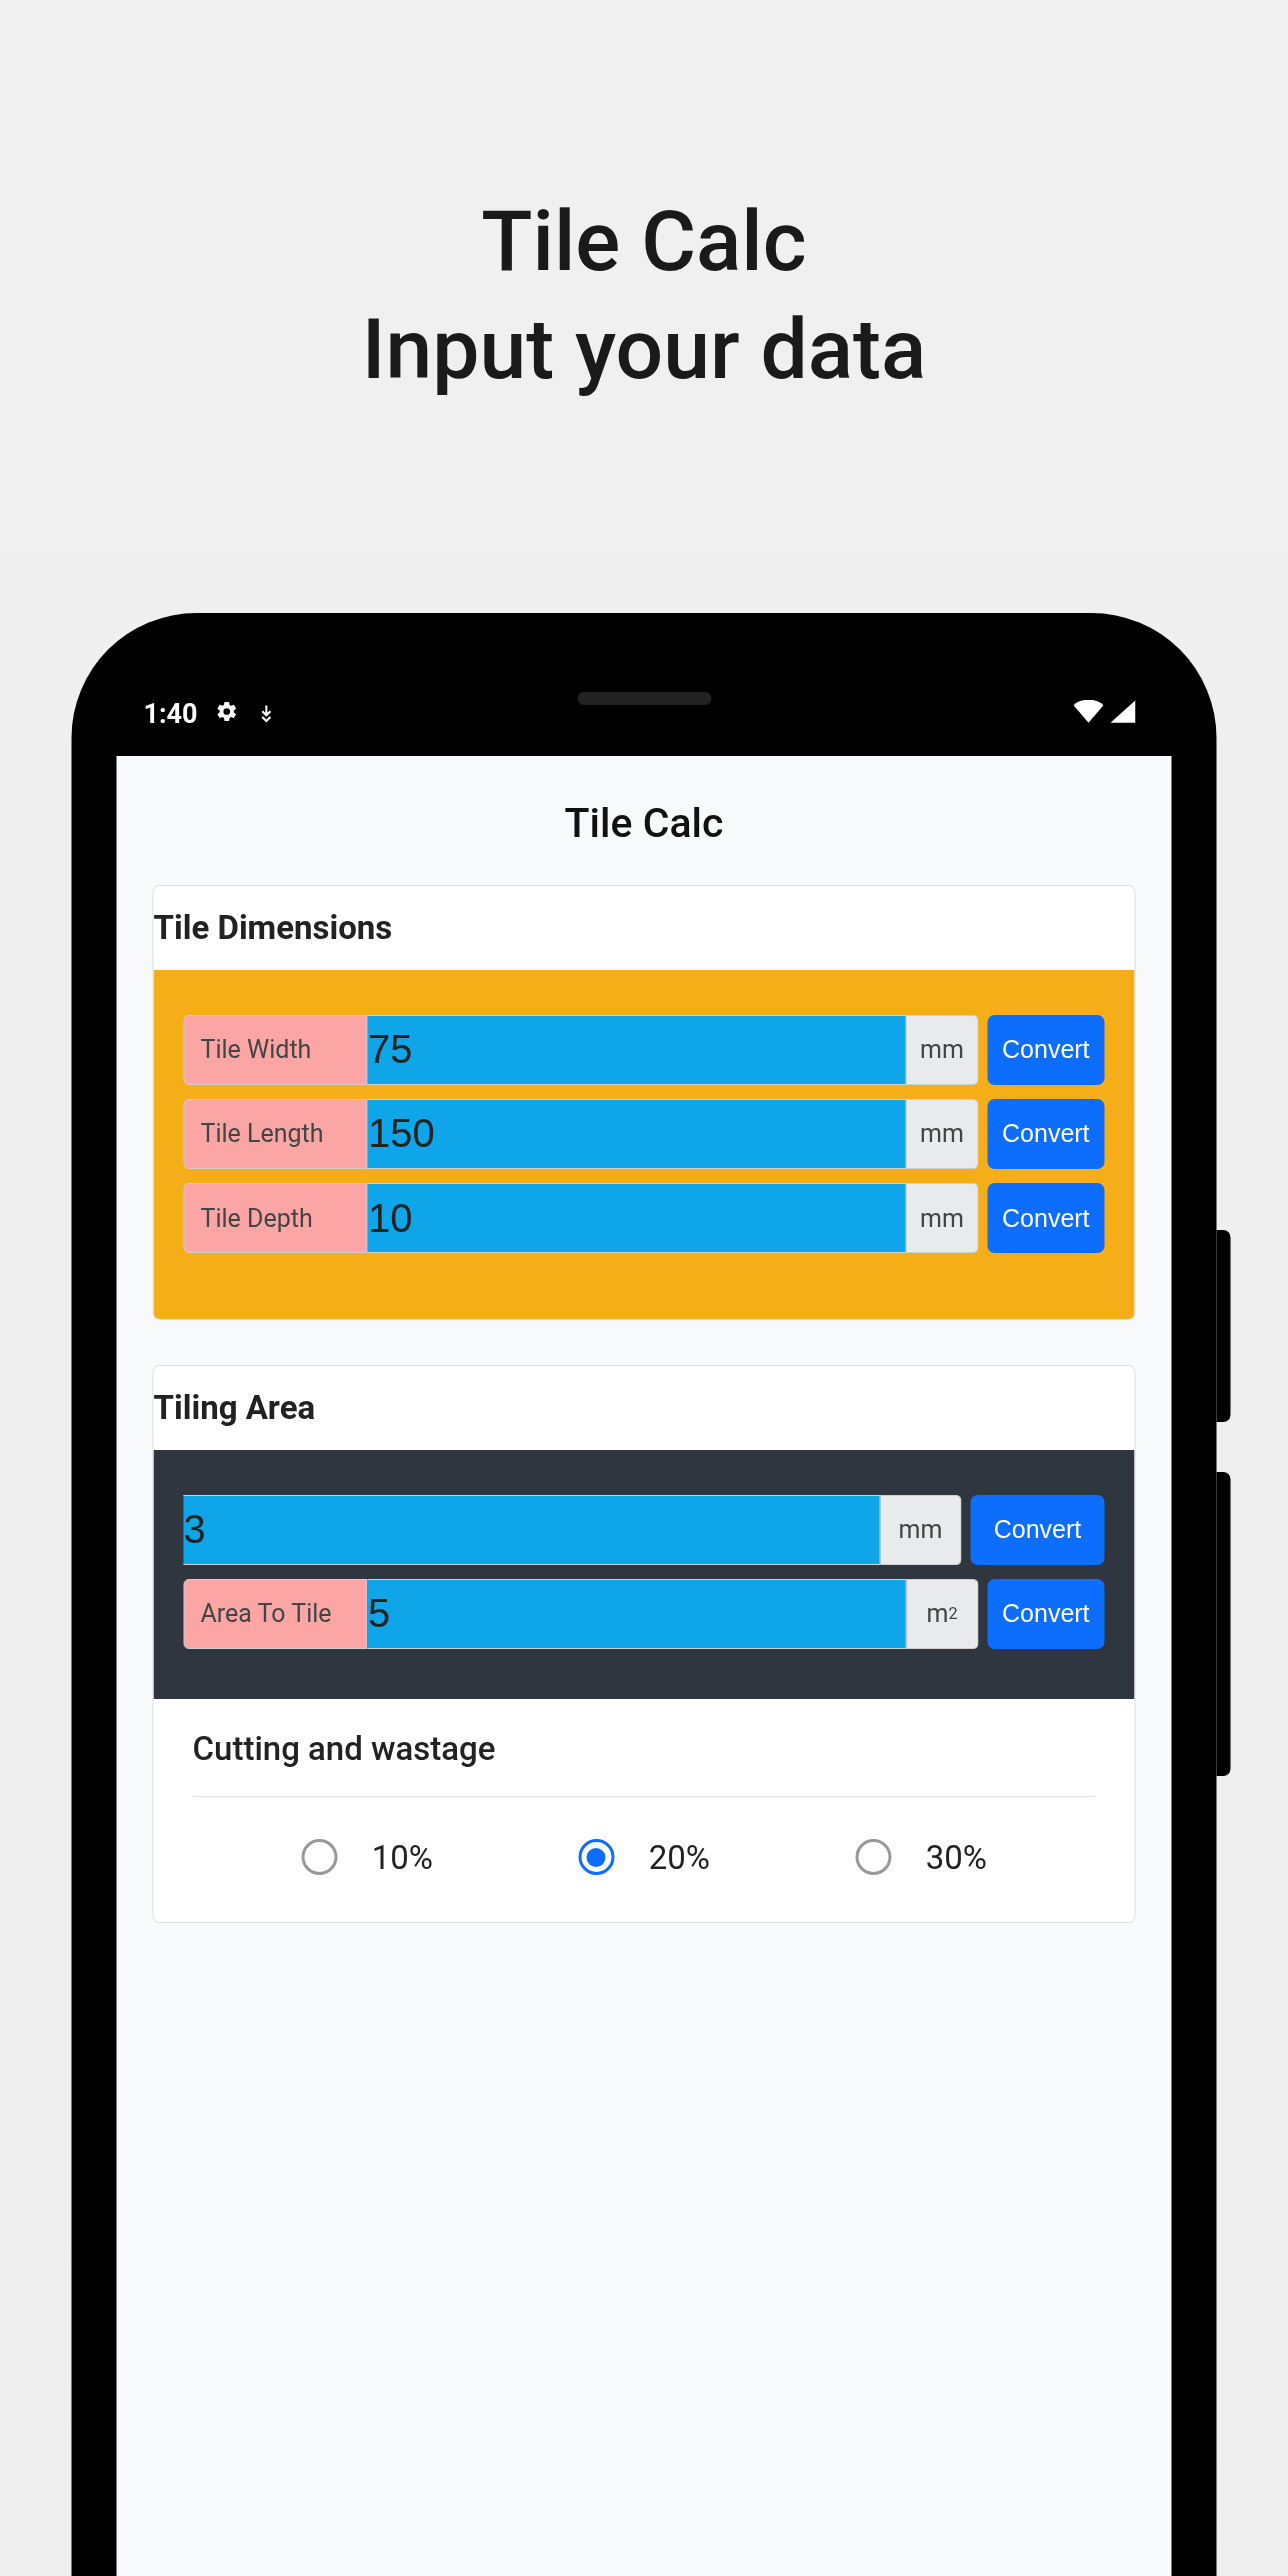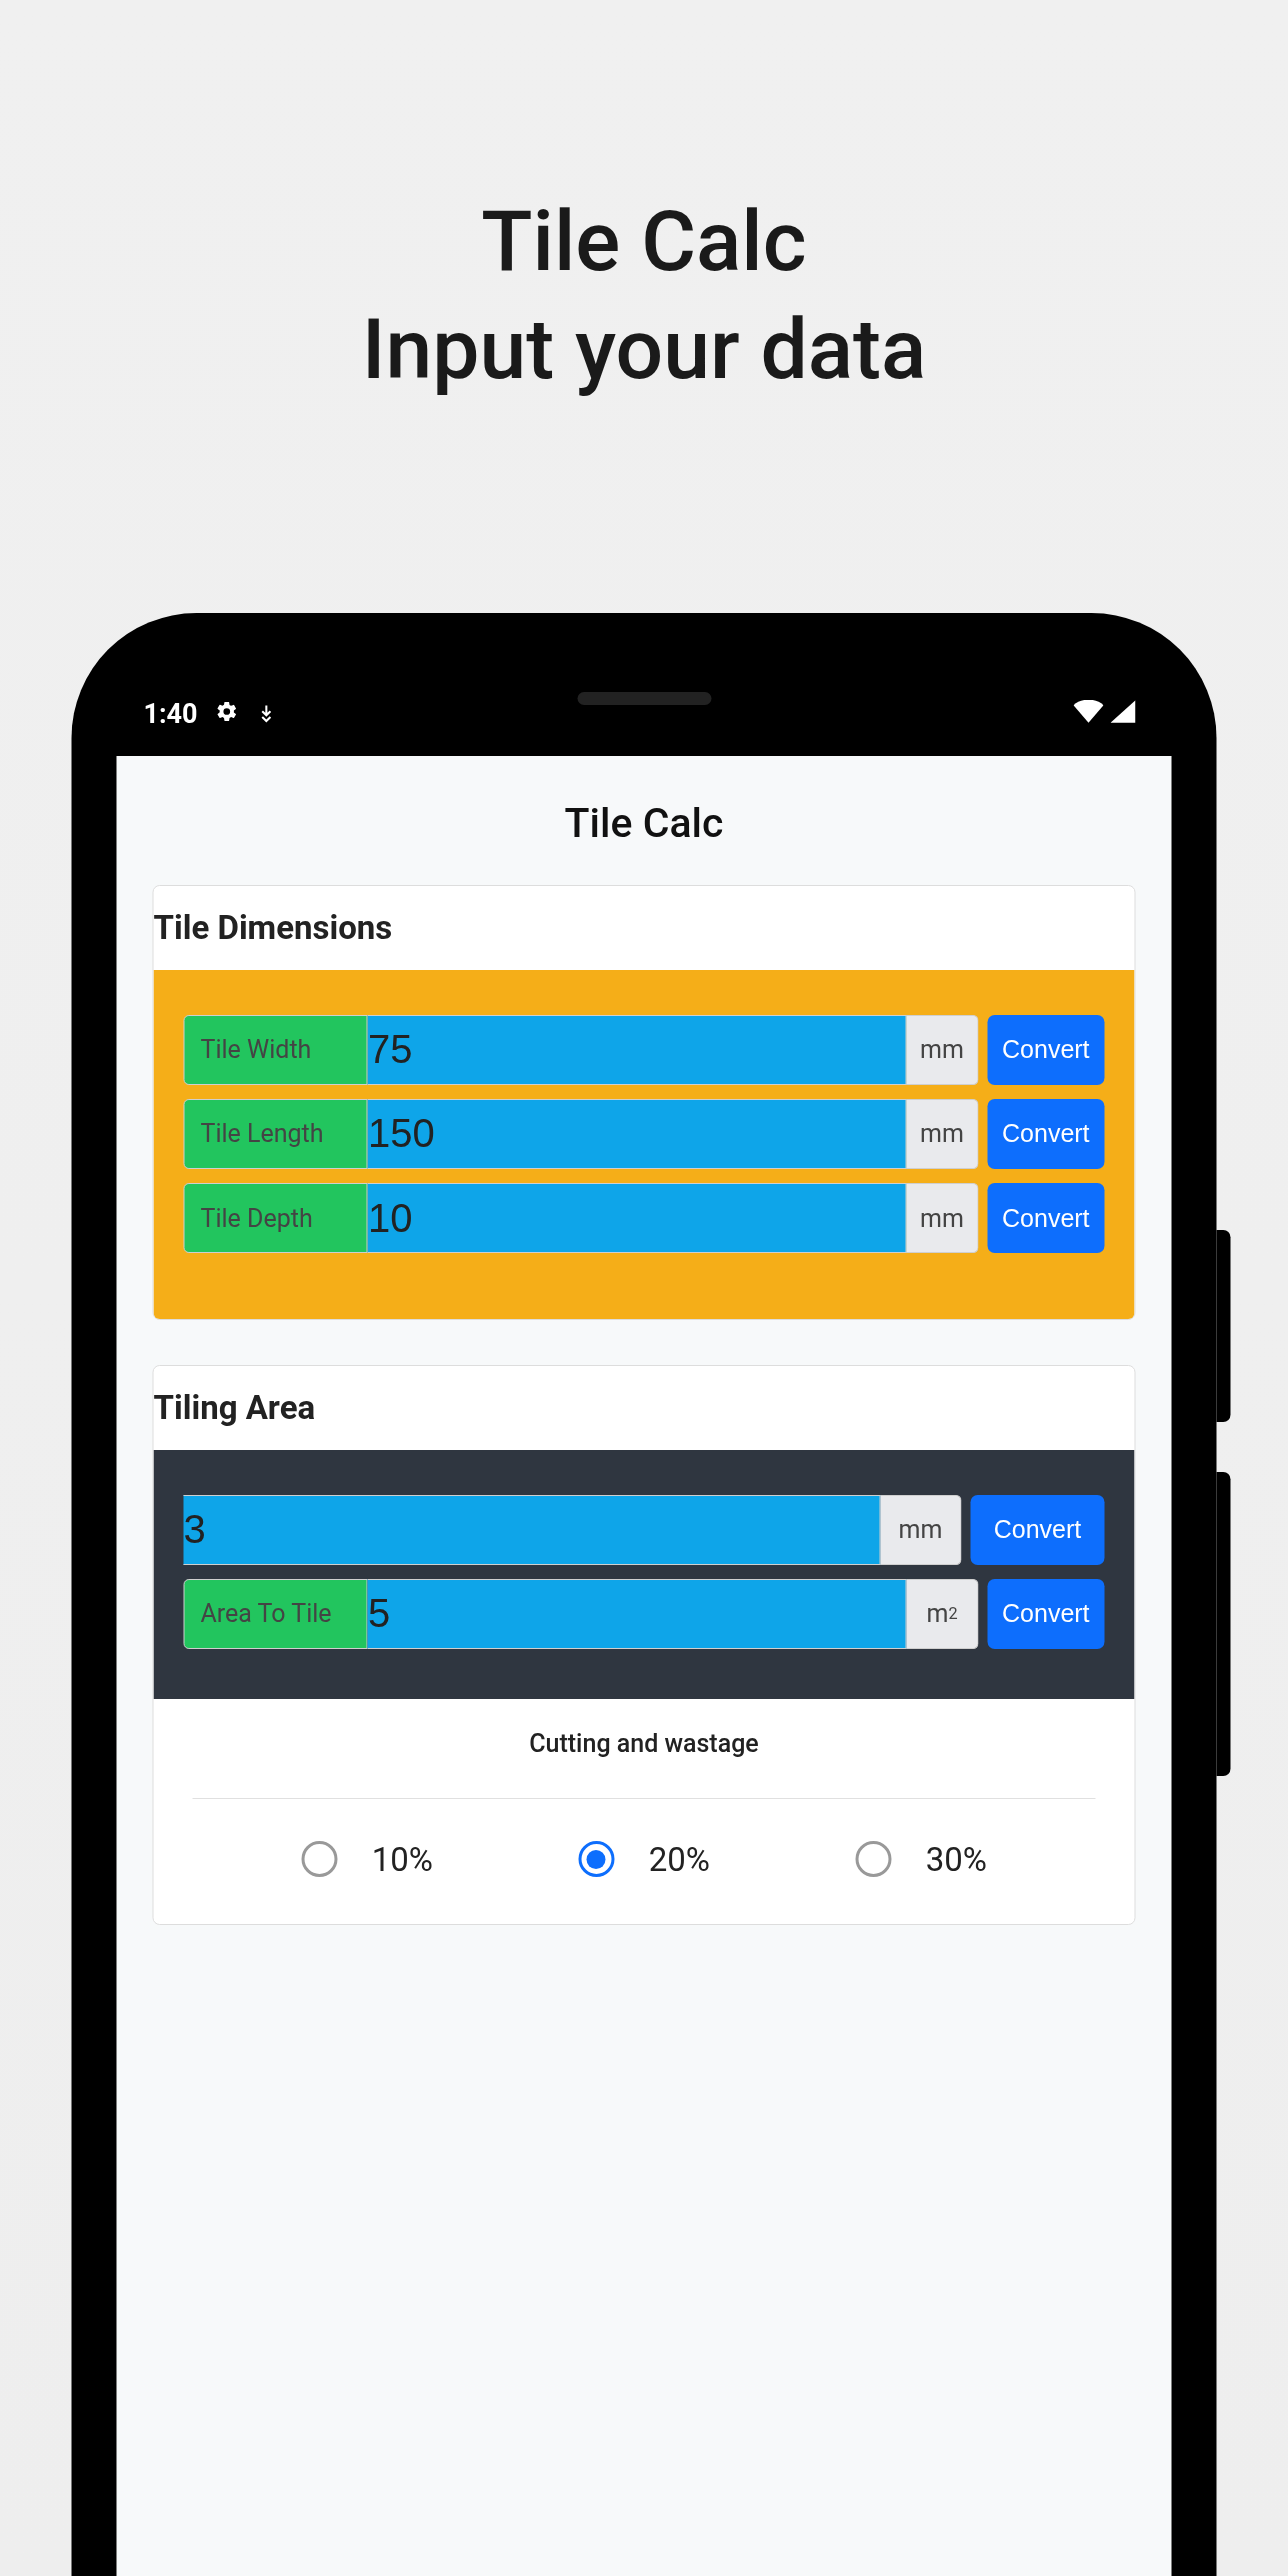--- a/index.html
+++ b/index.html
@@ -106,21 +106,21 @@
     }
     .row {
       display: flex;
       align-items: stretch;
       margin-bottom: 14.3px;
       height: 70px;
     }
     .row:last-child { margin-bottom: 3px; }
     .row-label {
       width: 208px;
-      background: #22c55e;
+      background: #fca5a5;
       border: 0.9px solid #cfcfcf;
       border-radius: 5.4px 0 0 5.4px;
       display: flex;
       align-items: center;
       padding-left: 16px;
       font-size: 25px;
       color: #444;
     }
     .row-input {
       flex: 1;
@@ -153,25 +153,25 @@
       border: none;
       border-radius: 7.2px;
       color: #fff;
       font-size: 25px;
       cursor: pointer;
     }
     .wastage-section {
       padding: 30px 39px 45px 39px;
     }
     .wastage-title {
-      text-align: center;
-      font-size: 25px;
+      text-align: left;
+      font-size: 33px;
       font-weight: 500;
       color: #222;
-      padding-bottom: 40px;
+      padding-bottom: 28px;
       border-bottom: 0.9px solid #e0e0e0;
       margin-bottom: 41px;
     }
     .wastage-options {
       display: flex;
       justify-content: space-around;
       padding: 0 36px;
     }
     .radio-item {
       display: flex;

